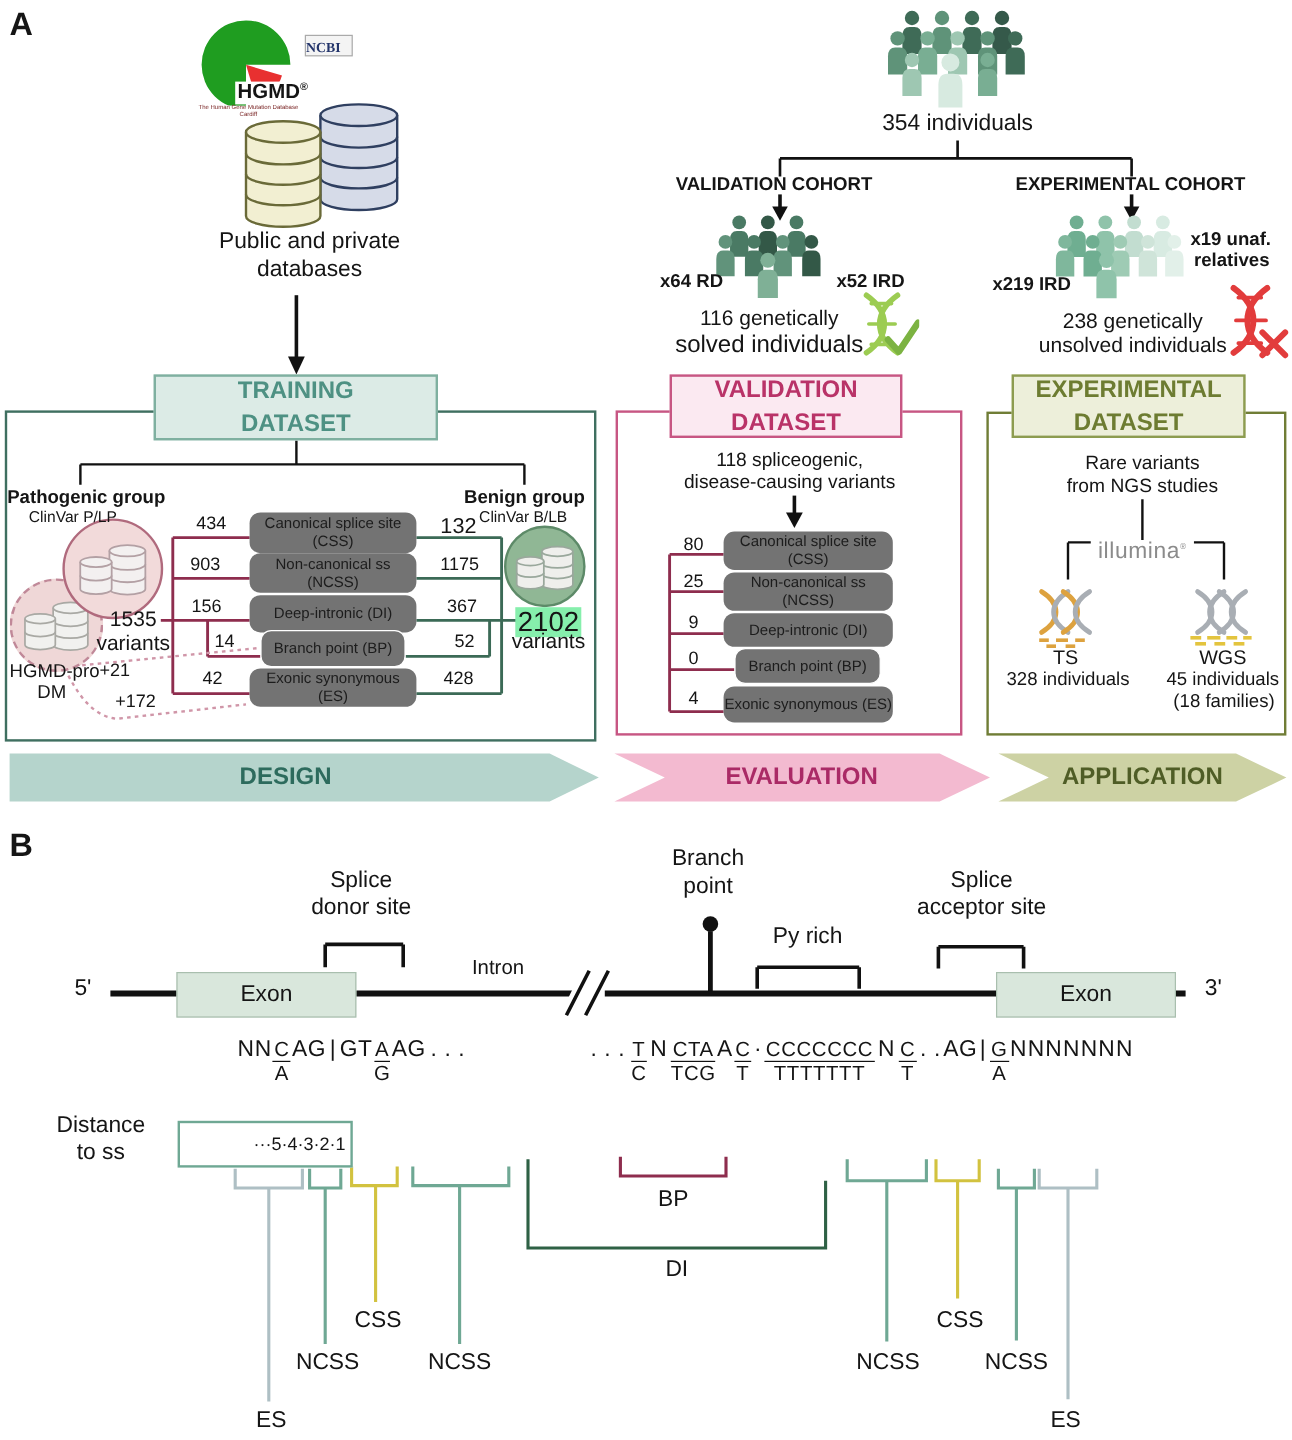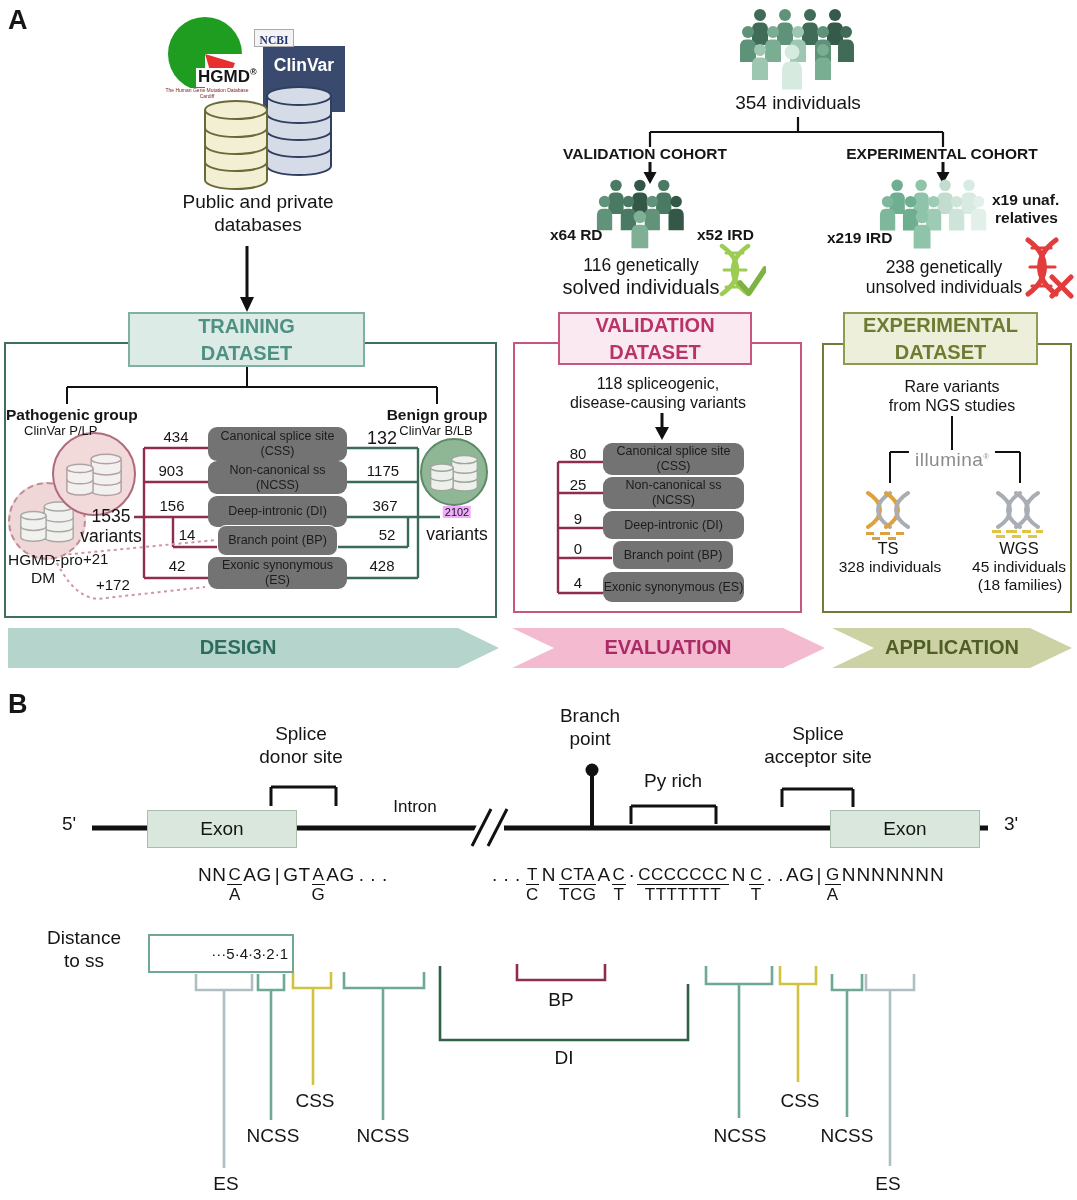--- a/index.html
+++ b/index.html
@@ -119,24 +119,21 @@
   <svg class="ico" style="left:163px;top:12px" width="84" height="84" viewBox="0 0 84 84">
     <path d="M42,42 L79,42 A37,37 0 1 0 42,79 Z" fill="#1f9d20"></path>
     <path d="M42,42 L72,51 A31,31 0 0 1 51,72 Z" fill="#e83030"></path>
   </svg>
   <span class="t" style="left:196px;top:68px;font-size:17px;font-weight:bold;background:#fff;padding:0 2px">
     <span>HGMD</span><sup style="font-size:9px">®</sup>
   </span>
   <span class="t c" style="left:207px;top:88px;font-size:5px;color:#7a2525;background:#fff">The Human Gene Mutation Database</span>
   <span class="t c" style="left:207px;top:94px;font-size:5px;color:#7a2525">Cardiff</span>
 
-  <div class="abs" style="left:263px;top:46px;width:82px;height:66px;background:#3a4a6e;z-index:2;text-align:center">
-    <span style="color:#fff;font-weight:bold;font-size:17.5px;display:block;margin-top:9px">ClinVar</span>
-  </div>
-  <div class="abs" style="left:254px;top:29px;width:40px;height:18px;background:#f4f4f4;border:1px solid #aaa;z-index:3;text-align:center">
+  <div class="abs" style="left:254px;top:29px;width:40px;height:18px;background:#f4f4f4;border:1px solid #aaa;z-index:3;">
     <span style="font-family:'Liberation Serif',serif;font-size:11.5px;font-weight:bold;color:#24356b;line-height:17px">NCBI</span>
   </div>
 
   <svg class="ico" style="left:203px;top:84px;z-index:3" width="132" height="108" viewBox="0 0 132 108">
     <g fill="#d6dbe8" stroke="#2f3f60" stroke-width="2">
       <path d="M64,12 V82 A32,9 0 0 0 128,82 V12"></path>
       <path d="M64,30 A32,9 0 0 0 128,30 M64,47 A32,9 0 0 0 128,47 M64,64 A32,9 0 0 0 128,64" fill="none"></path>
       <ellipse cx="96" cy="12" rx="32" ry="9"></ellipse>
     </g>
     <g fill="#f2efd2" stroke="#6a6a38" stroke-width="2">
@@ -283,21 +280,21 @@
       <g fill="#efefec" stroke="#9aa89c" stroke-width="1.8">
         <path d="M28,10 V44 A16,5 0 0 0 60,44 V10"></path>
           <path d="M28,22 A16,5 0 0 0 60,22 M28,33 A16,5 0 0 0 60,33" fill="none"></path>
           <ellipse cx="44" cy="10" rx="16" ry="5"></ellipse>
         <path d="M2,20 V44 A14,4.5 0 0 0 30,44 V20"></path>
           <path d="M2,32 A14,4.5 0 0 0 30,32" fill="none"></path>
           <ellipse cx="16" cy="20" rx="14" ry="4.5"></ellipse>
       </g>
     </svg>
   </div>
-  <span class="t c" style="left:457px;top:506px;font-size:11px;background:#f0abfc;padding:0 2px">2102</span>
+  <span class="t c" style="left:457px;top:506px;font-size:23px;background:#86efac;padding:0 2px">2102</span>
   <span class="t c" style="left:457px;top:525px;font-size:17.5px">variants</span>
 
   <div class="ybox" style="left:208px;top:427px;width:139px;height:34px">
     <span>Canonical splice site</span>
     <span>(CSS)</span>
   </div>
   <div class="ybox" style="left:208px;top:461px;width:139px;height:33px">
     <span>Non-canonical ss</span>
     <span>(NCSS)</span>
   </div>

